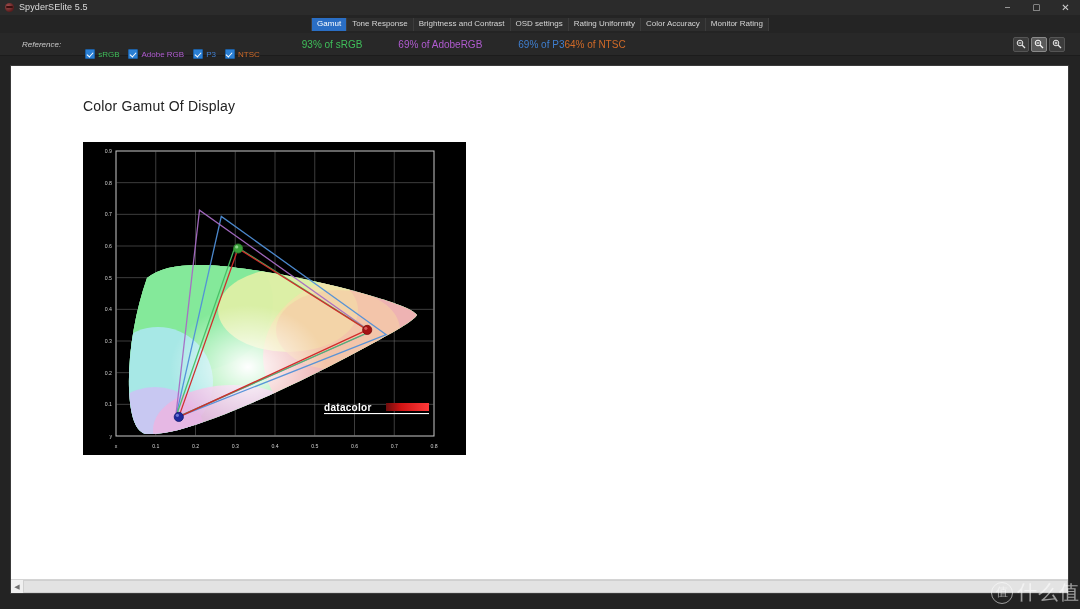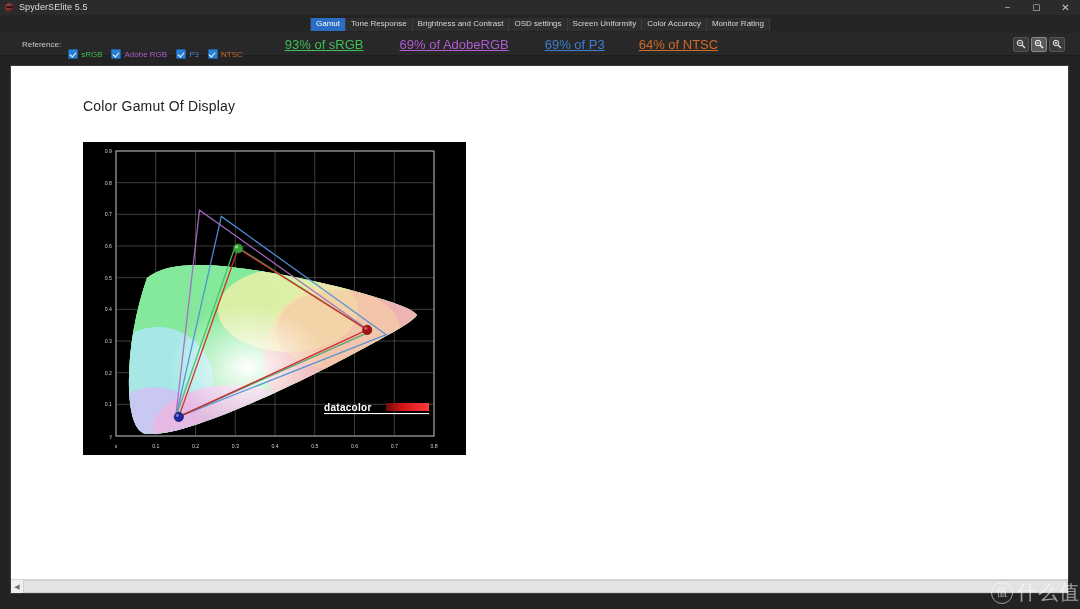--- a/index.html
+++ b/index.html
@@ -49,36 +49,36 @@
   }
   .tab:first-child{border-left:1px solid #3c3c3c;}
   .tab.active{background:#2a6ec4;color:#ffffff;}
 
   
   .refbar{
     position:absolute;top:33px;left:0;width:1080px;height:22px;
     background:#282828;display:flex;align-items:center;
     border-bottom:1px solid #1c1c1c;
   }
-  .ref-label{font-size:8px;color:#c9c9c9;margin-left:22px;margin-right:7px;}
+  .ref-label{font-size:8px;color:#c9c9c9;margin-left:22px;margin-right:24px;font-style:italic;}
   .chk-wrap{display:flex;align-items:center;margin-right:9px;margin-top:20px;}
   .chk{
     width:8px;height:8px;background:#2a7fd4;border:1px solid #1d5fa3;
     border-radius:1px;margin-right:3px;position:relative;flex:0 0 auto;
   }
   .chk:after{
     content:"";position:absolute;left:1.5px;top:1px;width:3px;height:5px;
     border:solid #fff;border-width:0 1.2px 1.2px 0;transform:rotate(42deg);
   }
   .chk-text{font-size:8px;white-space:nowrap;}
-  .pct{font-size:13px;white-space:nowrap;text-decoration:underline;}
+  .pct{font-size:10px;white-space:nowrap;}
   .pct.p1{margin-left:33px;}
   .pct.p2{margin-left:36px;}
   .pct.p3{margin-left:36px;}
-  .pct.p4{margin-left:34px;}
+  .pct.p4{}
 
   .zoombtns{position:absolute;right:15px;top:0;height:22px;display:flex;align-items:center;}
   .zbtn{
     width:14px;height:13px;margin-left:2px;background:#3c3c3c;
     border:1px solid #555;border-radius:2px;position:relative;
     display:flex;align-items:center;justify-content:center;
   }
   .zbtn.sel{background:#5a5a5a;border-color:#8a8a8a;}
   .zbtn svg{display:block;}
 
@@ -142,21 +142,21 @@
       <div class="winbtn close">✕</div>
     </div>
   </div>
 
   <div class="tabstrip">
     <div class="tabs">
       <div class="tab active">Gamut</div>
       <div class="tab">Tone Response</div>
       <div class="tab">Brightness and Contrast</div>
       <div class="tab">OSD settings</div>
-      <div class="tab">Screen Uniformity</div>
+      <div class="tab">Rating Uniformity</div>
       <div class="tab">Color Accuracy</div>
       <div class="tab">Monitor Rating</div>
     </div>
   </div>
 
   <div class="refbar">
     <div class="ref-label">Reference:</div>
 
     <div class="chk-wrap">
       <div class="chk"></div>

